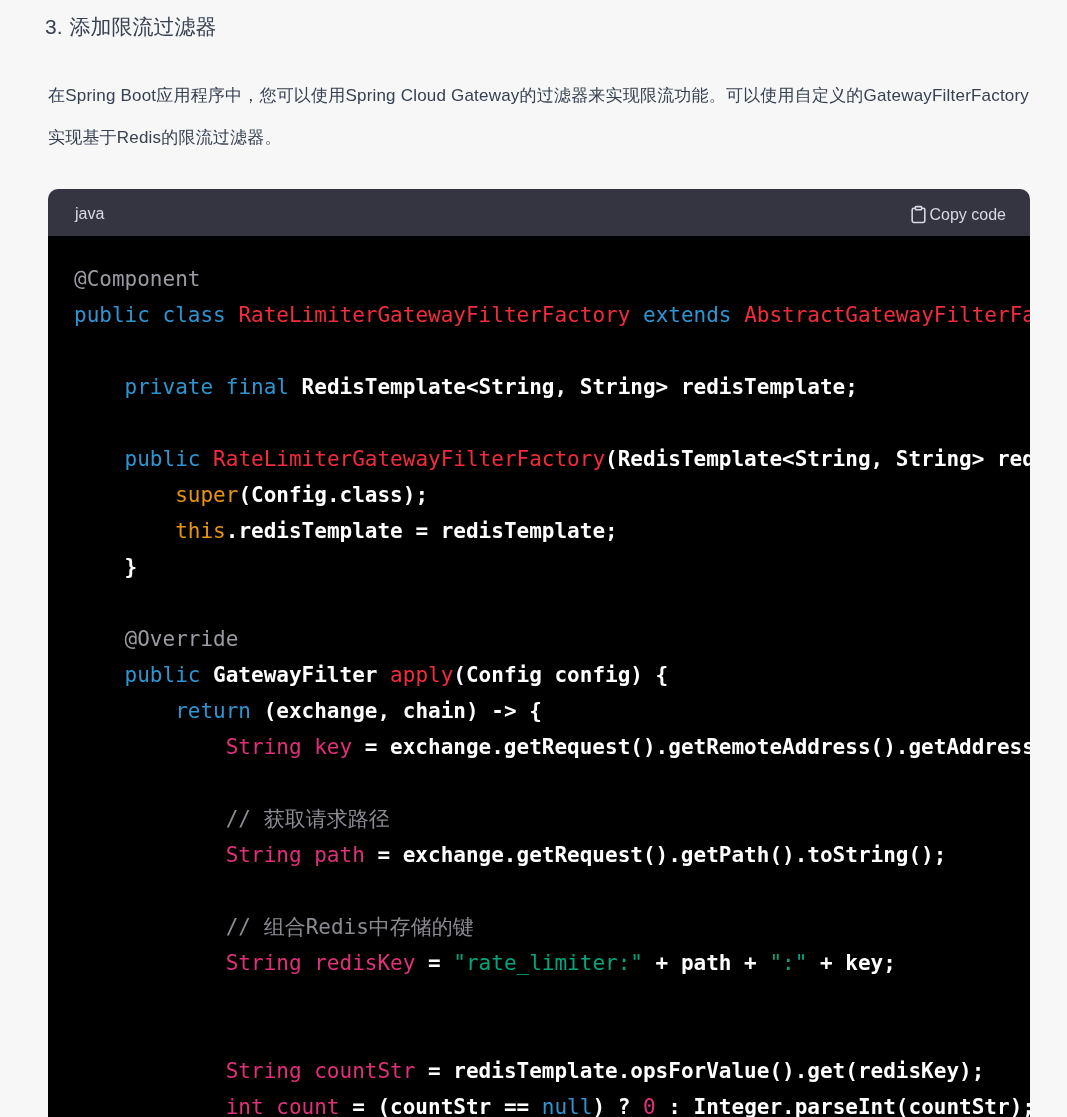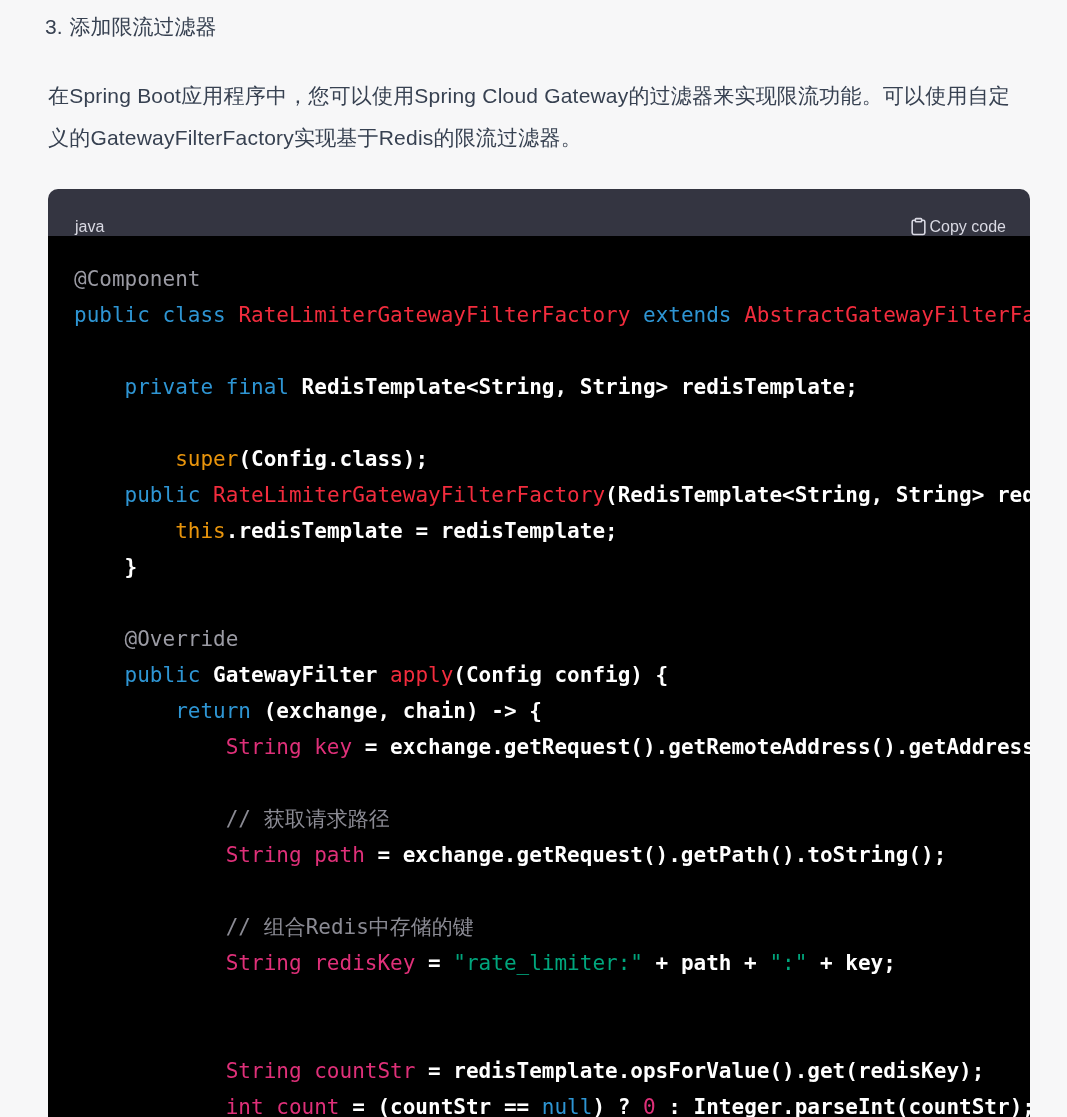--- a/index.html
+++ b/index.html
@@ -16,38 +16,38 @@
     display: flex;
     align-items: baseline;
     gap: 7px;
     margin-left: -3px;
     font-size: 21px;
     line-height: 28px;
     color: var(--text-color, #374151);
   }
   .paragraph {
     margin-top: 34px;
-    font-size: 21px;
+    font-size: 17px;
     line-height: 42px;
     color: var(--text-color, #374151);
     letter-spacing: 0.2px;
   }
   .code-block {
     margin-top: 30px;
     width: 982px;
     border-radius: 10px 10px 0 0;
     overflow: hidden;
   }
   .code-header {
     height: 47px;
     background: var(--header-bg, #343541);
     display: flex;
-    align-items: flex-end;
+    align-items: flex-start;
     justify-content: space-between;
-    padding: 8px 24px 0 27px;
+    padding: 16px 24px 0 27px;
   }
   .lang-label {
     color: var(--header-fg, #d9d9e3);
     font-size: 16px;
   }
   .copy-btn {
     display: flex;
     align-items: center;
     gap: 2px;
     background: transparent;
@@ -105,22 +105,22 @@
         </span>
         <span>Copy code</span>
       </button>
     </div>
     <div class="code-pre">
         <div class="code-line"><span class="tok-meta">@Component</span></div>
         <div class="code-line"><span class="tok-kw">public</span><span class="tok-pln"> </span><span class="tok-kw">class</span><span class="tok-pln"> </span><span class="tok-ttl">RateLimiterGatewayFilterFactory</span><span class="tok-pln"> </span><span class="tok-kw">extends</span><span class="tok-pln"> </span><span class="tok-ttl">AbstractGatewayFilterFa</span></div>
         <div class="code-line"></div>
         <div class="code-line"><span class="tok-pln">    </span><span class="tok-kw">private</span><span class="tok-pln"> </span><span class="tok-kw">final</span><span class="tok-pln"> RedisTemplate&lt;String, String&gt; redisTemplate;</span></div>
         <div class="code-line"></div>
+        <div class="code-line"><span class="tok-pln">    </span><span class="tok-kw">public</span><span class="tok-pln"> </span><span class="tok-ttl">RateLimiterGatewayFilterFactory</span><span class="tok-pln">(RedisTemplate&lt;String, String&gt; red</span></div>
         <div class="code-line"><span class="tok-pln">        </span><span class="tok-bi">super</span><span class="tok-pln">(Config.class);</span></div>
-        <div class="code-line"><span class="tok-pln">    </span><span class="tok-kw">public</span><span class="tok-pln"> </span><span class="tok-ttl">RateLimiterGatewayFilterFactory</span><span class="tok-pln">(RedisTemplate&lt;String, String&gt; red</span></div>
         <div class="code-line"><span class="tok-pln">        </span><span class="tok-bi">this</span><span class="tok-pln">.redisTemplate = redisTemplate;</span></div>
         <div class="code-line"><span class="tok-pln">    }</span></div>
         <div class="code-line"></div>
         <div class="code-line"><span class="tok-pln">    </span><span class="tok-meta">@Override</span></div>
         <div class="code-line"><span class="tok-pln">    </span><span class="tok-kw">public</span><span class="tok-pln"> GatewayFilter </span><span class="tok-ttl">apply</span><span class="tok-pln">(Config config) {</span></div>
         <div class="code-line"><span class="tok-pln">        </span><span class="tok-kw">return</span><span class="tok-pln"> (exchange, chain) -&gt; {</span></div>
         <div class="code-line"><span class="tok-pln">            </span><span class="tok-var">String key</span><span class="tok-pln"> = exchange.getRequest().getRemoteAddress().getAddress</span></div>
         <div class="code-line"></div>
         <div class="code-line"><span class="tok-pln">            </span><span class="tok-cmt">// 获取请求路径</span></div>
         <div class="code-line"><span class="tok-pln">            </span><span class="tok-var">String path</span><span class="tok-pln"> = exchange.getRequest().getPath().toString();</span></div>

